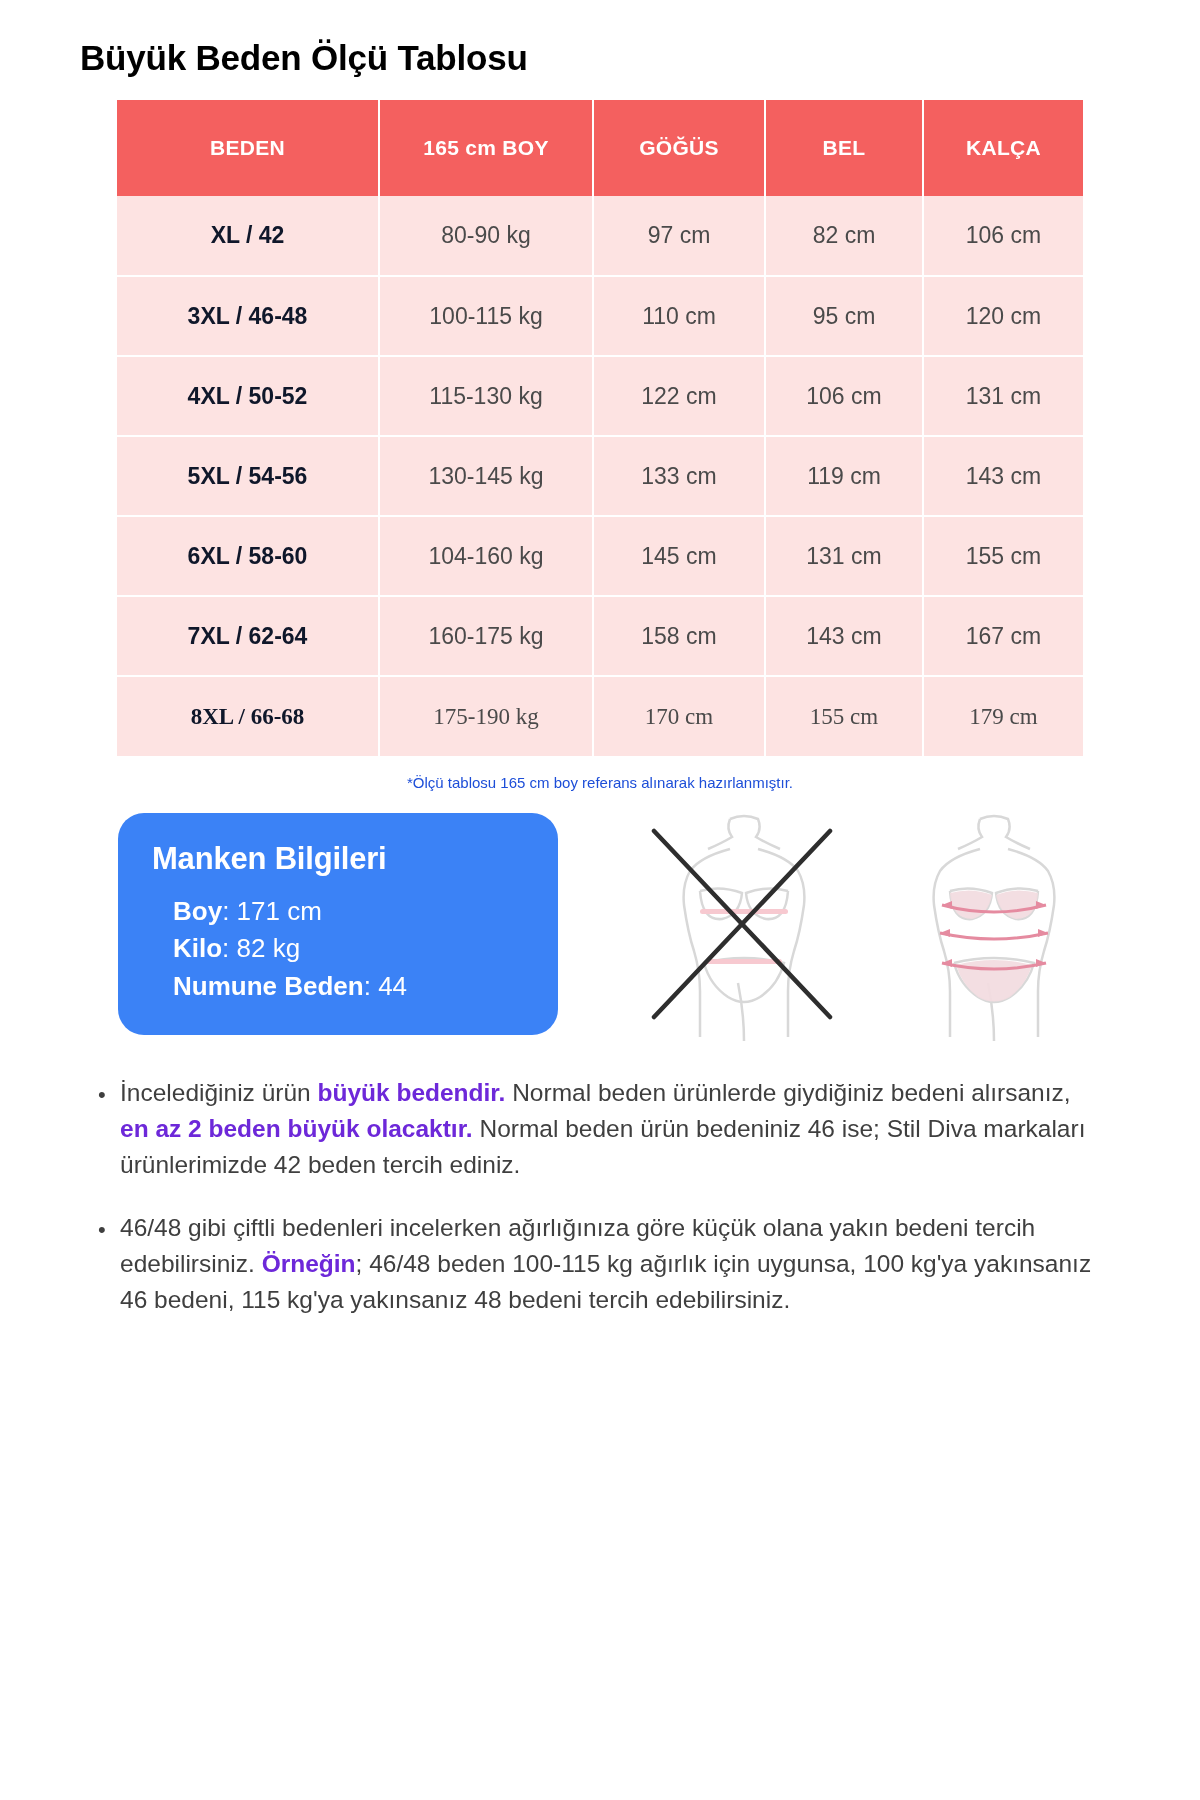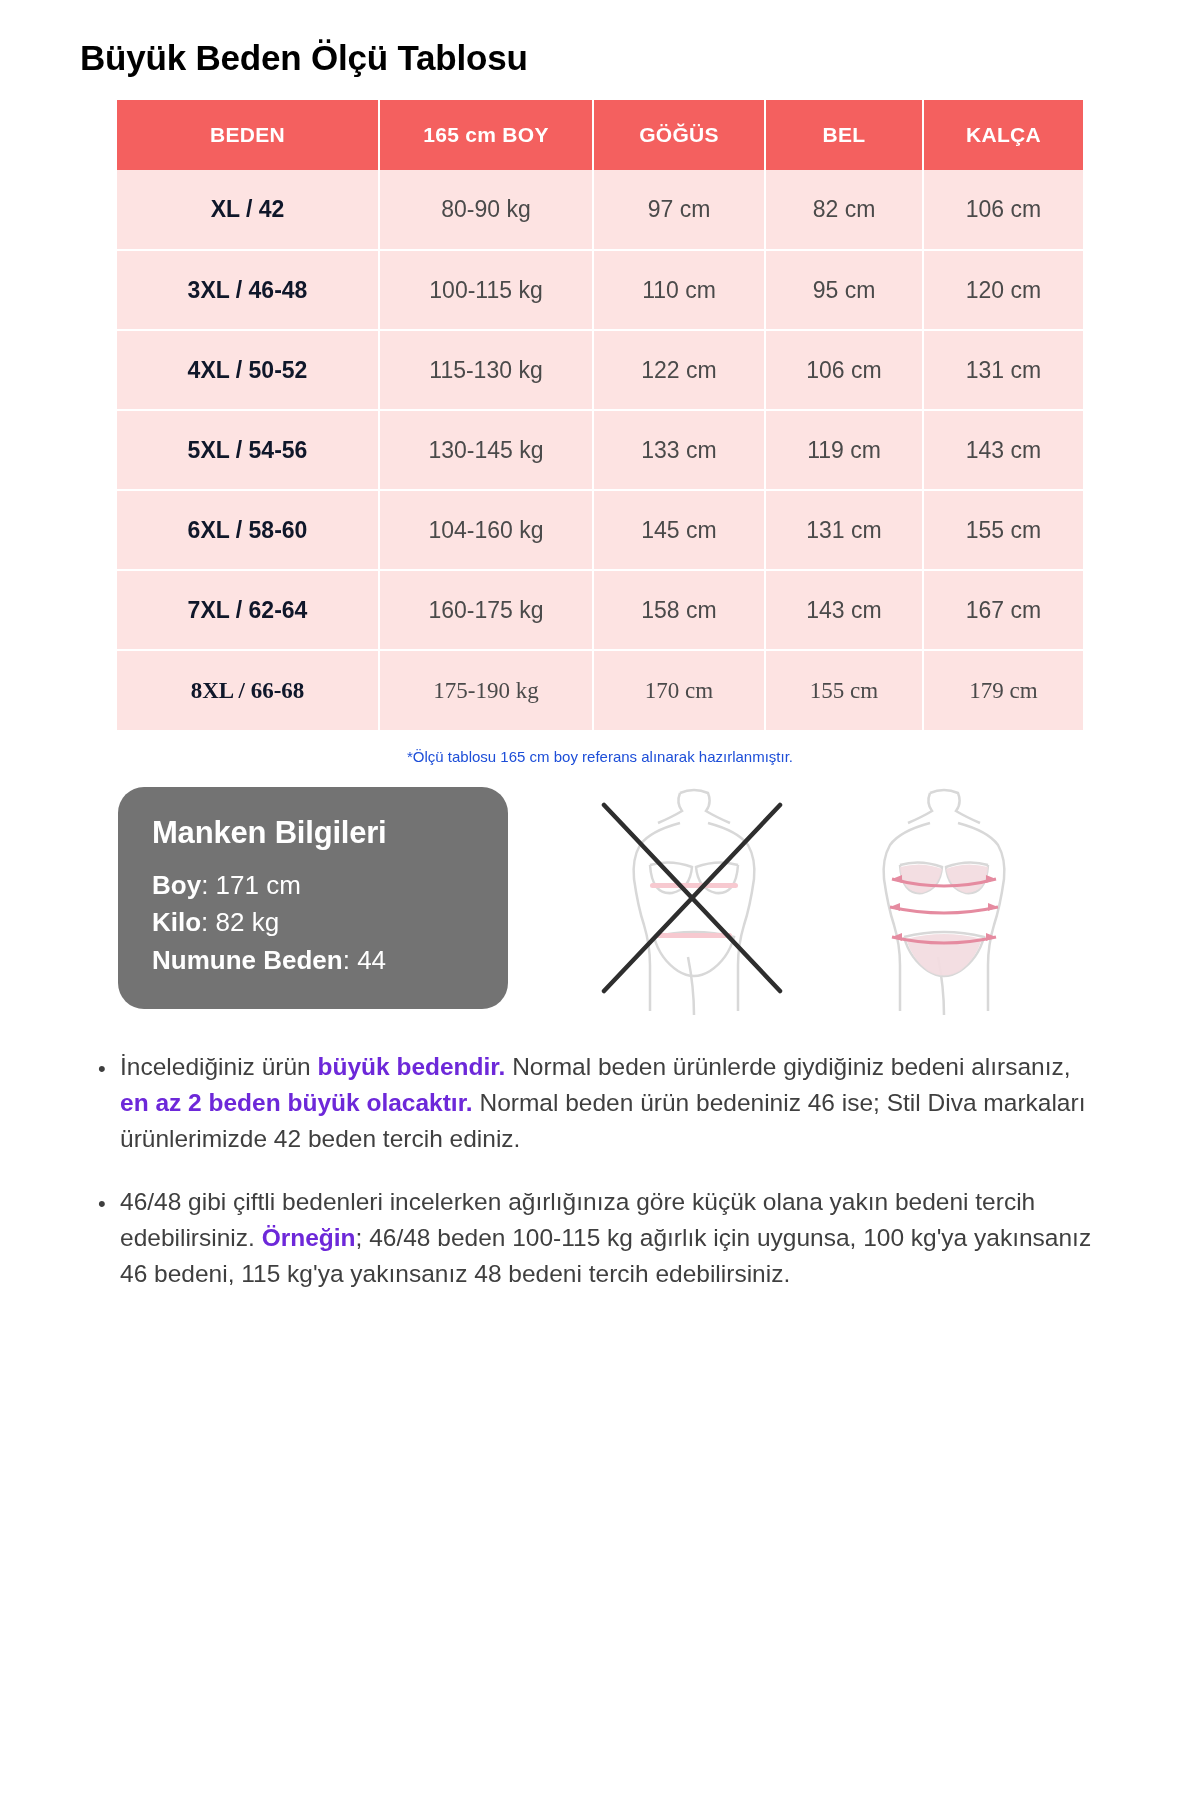--- a/index.html
+++ b/index.html
@@ -33,21 +33,21 @@
     width: 966px;
     margin: 0 auto;
     border-collapse: collapse;
     table-layout: fixed;
   }
   table.size-table thead th {
     background: #f4605f;
     color: #ffffff;
     font-size: 21px;
     font-weight: bold;
-    height: 70px;
+    height: 96px;
     vertical-align: middle;
     text-align: center;
     border-right: 2px solid #ffffff;
     letter-spacing: 0.3px;
   }
   table.size-table thead th:last-child { border-right: none; }
   table.size-table tbody td {
     background: #fde3e2;
     height: 80px;
     text-align: center;
@@ -77,38 +77,38 @@
     margin: 18px 0 0 0;
   }
 
   .model-row {
     display: flex;
     align-items: flex-start;
     margin-top: 22px;
     padding-left: 38px;
   }
   .model-card {
-    width: 390px;
-    background: #737373;
+    width: 440px;
+    background: #3b82f6;
     border-radius: 26px;
     padding: 26px 34px 30px 34px;
     color: #ffffff;
   }
   .model-card h2 {
     margin: 2px 0 16px 0;
     font-size: 31px;
     font-weight: bold;
     letter-spacing: -0.2px;
   }
   .model-card .line {
     font-size: 26px;
     line-height: 1.44;
     font-weight: normal;
   }
-  .model-card .line b { font-weight: bold; }
+  .model-card .line b { font-weight: bold; margin-left: 21px; }
 
   .figures {
     flex: 1;
     position: relative;
     height: 228px;
     margin-left: 76px;
   }
   .fig {
     position: absolute;
     top: 0;

